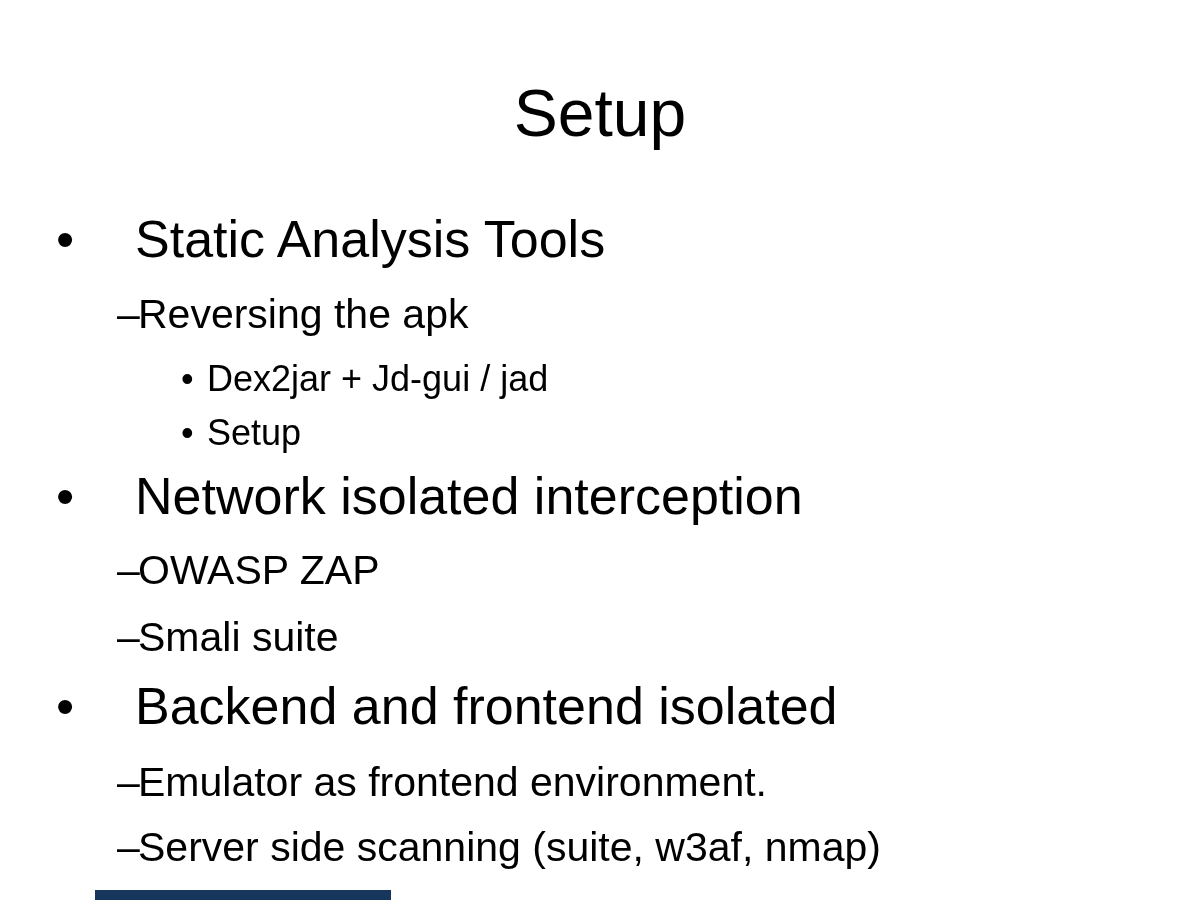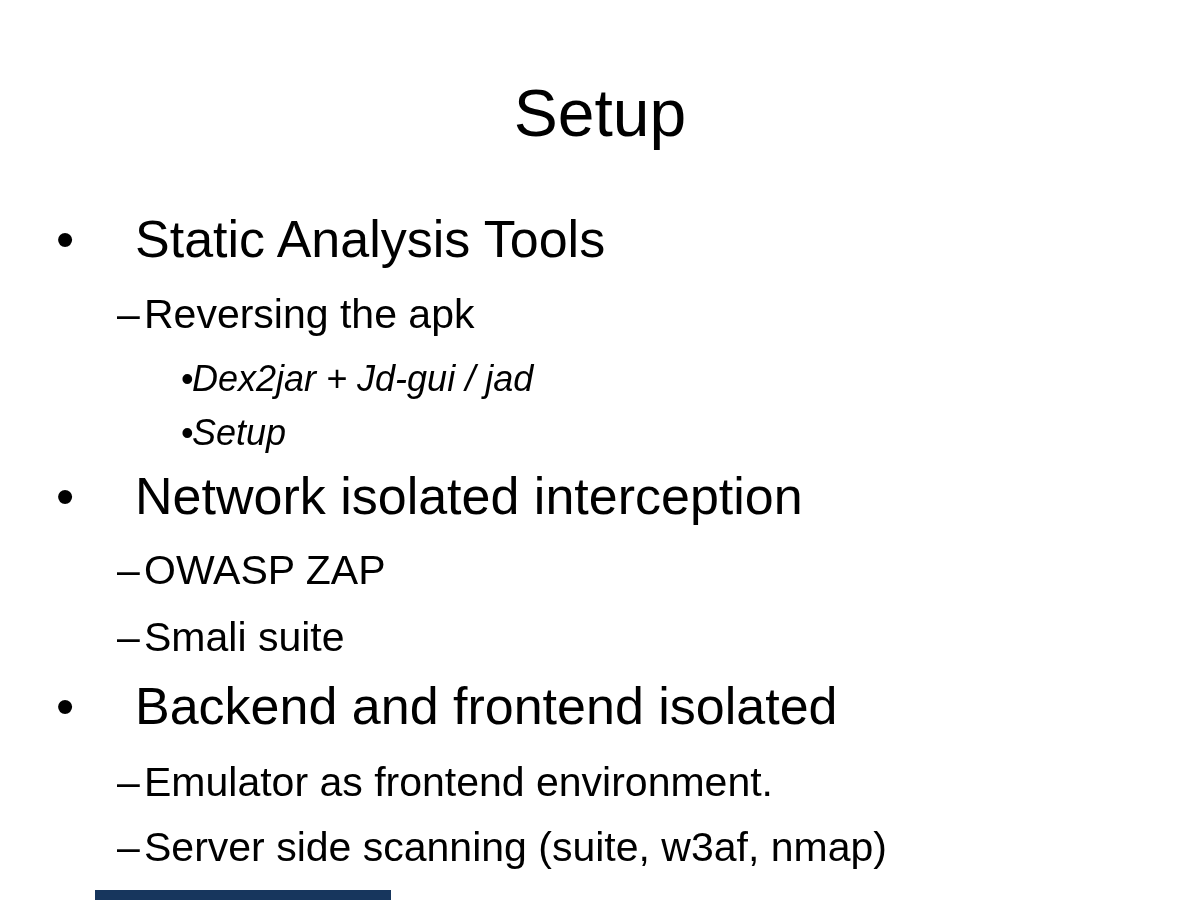--- a/index.html
+++ b/index.html
@@ -36,24 +36,24 @@
   }
   .line .marker, .line .text {
     position: absolute;
     top: 0;
   }
   .lvl1 { font-size: 52px; }
   .lvl1 .marker { left: 56px; }
   .lvl1 .text   { left: 99px; margin-left: 36px; }
   .lvl2 { font-size: 41px; }
   .lvl2 .marker { left: 117px; }
-  .lvl2 .text   { left: 144px; }
+  .lvl2 .text   { left: 138px; }
   .lvl3 { font-size: 36px; }
   .lvl3 .marker { left: 181px; }
-  .lvl3 .text   { left: 192px; font-style: italic; }
+  .lvl3 .text   { left: 207px; }
   .accent-bar {
     position: absolute;
     left: 95px;
     top: 890px;
     width: 296px;
     height: 10px;
     background: #17365d;
   }
 </style>
 </head>

